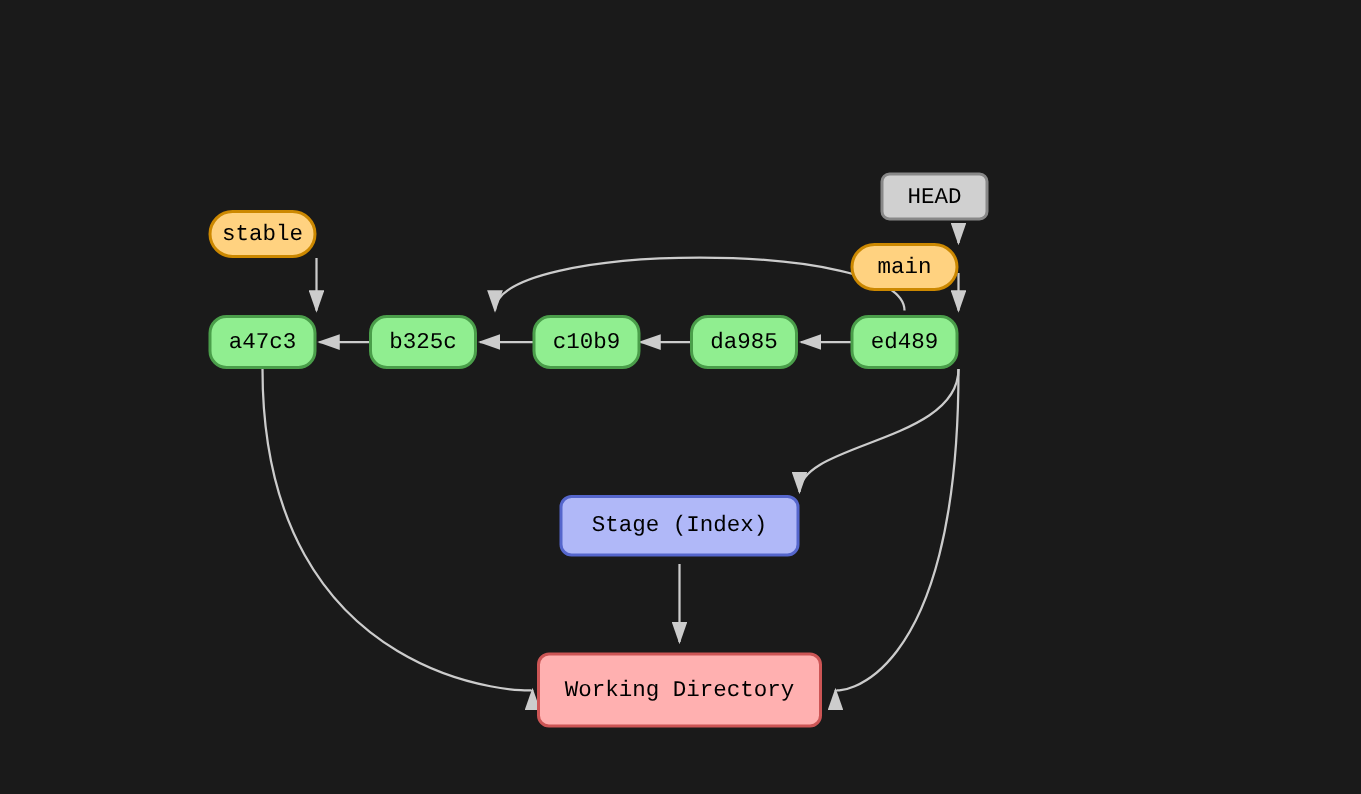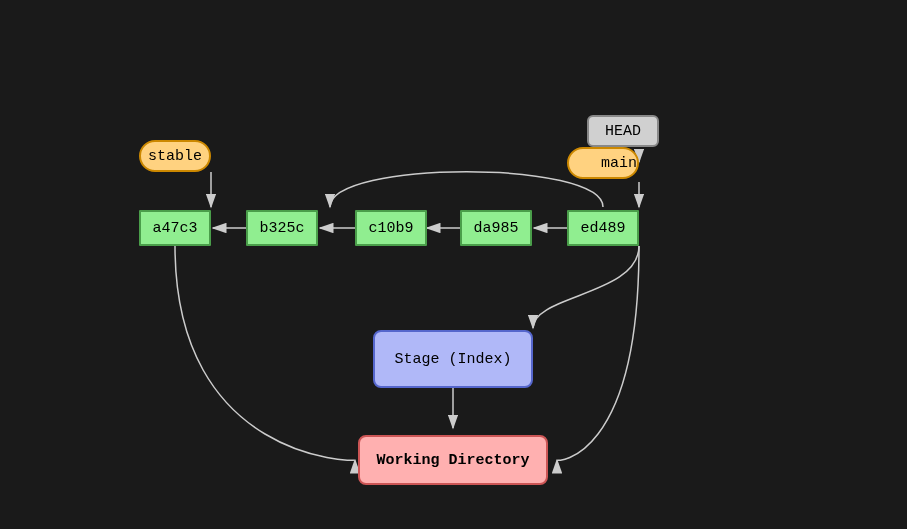--- a/index.html
+++ b/index.html
@@ -12,21 +12,21 @@
       position: relative;
     }
     svg {
       position: absolute;
       top: 0; left: 0;
       width: 907px;
       height: 529px;
     }
     .node-box {
       position: absolute;
-      border-radius: 1px;
+      border-radius: 12px;
       display: flex;
       align-items: center;
       justify-content: center;
       font-size: 15px;
       font-family: 'Courier New', monospace;
     }
     .commit-node {
       background: #90ee90;
       border: 2px solid #4a9e4a;
       color: #000;
@@ -47,21 +47,21 @@
       color: #000;
       width: 72px;
       height: 32px;
       border-radius: 6px;
     }
     .stage-box {
       background: #b0b8f8;
       border: 2px solid #5566cc;
       color: #000;
       width: 160px;
-      height: 58px;
+      height: 41px;
       border-radius: 8px;
       font-size: 15px;
     }
     .workdir-box {
       background: #ffb0b0;
       border: 2px solid #cc5555;
       color: #000;
       width: 190px;
       height: 50px;
       border-radius: 8px;
@@ -104,21 +104,21 @@
   <path d="M 175 246 C 175 460, 355 462, 355 460" fill="none" stroke="#cccccc" stroke-width="1.5" marker-end="url(#arrowhead)"></path>
 
   <path d="M 639 246 C 639 460, 557 462, 557 460" fill="none" stroke="#cccccc" stroke-width="1.5" marker-end="url(#arrowhead)"></path>
 
 </svg>
 
 <div class="node-box head-label" style="left: 603px; top: 115px; transform: translateX(-36px); margin-left: 20px;">
   <span>HEAD</span>
 </div>
 
-<div class="node-box branch-label" style="left: 603px; top: 147px; transform: translateX(-36px); justify-content: flex-end;">
+<div class="node-box branch-label" style="left: 603px; top: 162px; transform: translateX(-36px);">
   <span>main</span>
 </div>
 
 <div class="node-box branch-label" style="left: 175px; top: 140px; transform: translateX(-36px);">
   <span>stable</span>
 </div>
 
 <div class="node-box commit-node" style="left: 175px; top: 210px; transform: translateX(-36px);">
   <span>a47c3</span>
 </div>
@@ -136,15 +136,15 @@
 </div>
 
 <div class="node-box commit-node" style="left: 603px; top: 210px; transform: translateX(-36px);">
   <span>ed489</span>
 </div>
 
 <div class="node-box stage-box" style="left: 453px; top: 330px; transform: translateX(-80px);">
   <span>Stage (Index)</span>
 </div>
 
-<div class="node-box workdir-box" style="left: 453px; top: 435px; transform: translateX(-95px); font-weight: bold;">
+<div class="node-box workdir-box" style="left: 453px; top: 435px; transform: translateX(-95px);">
   <span>Working Directory</span>
 </div>
 
 </body></html>

